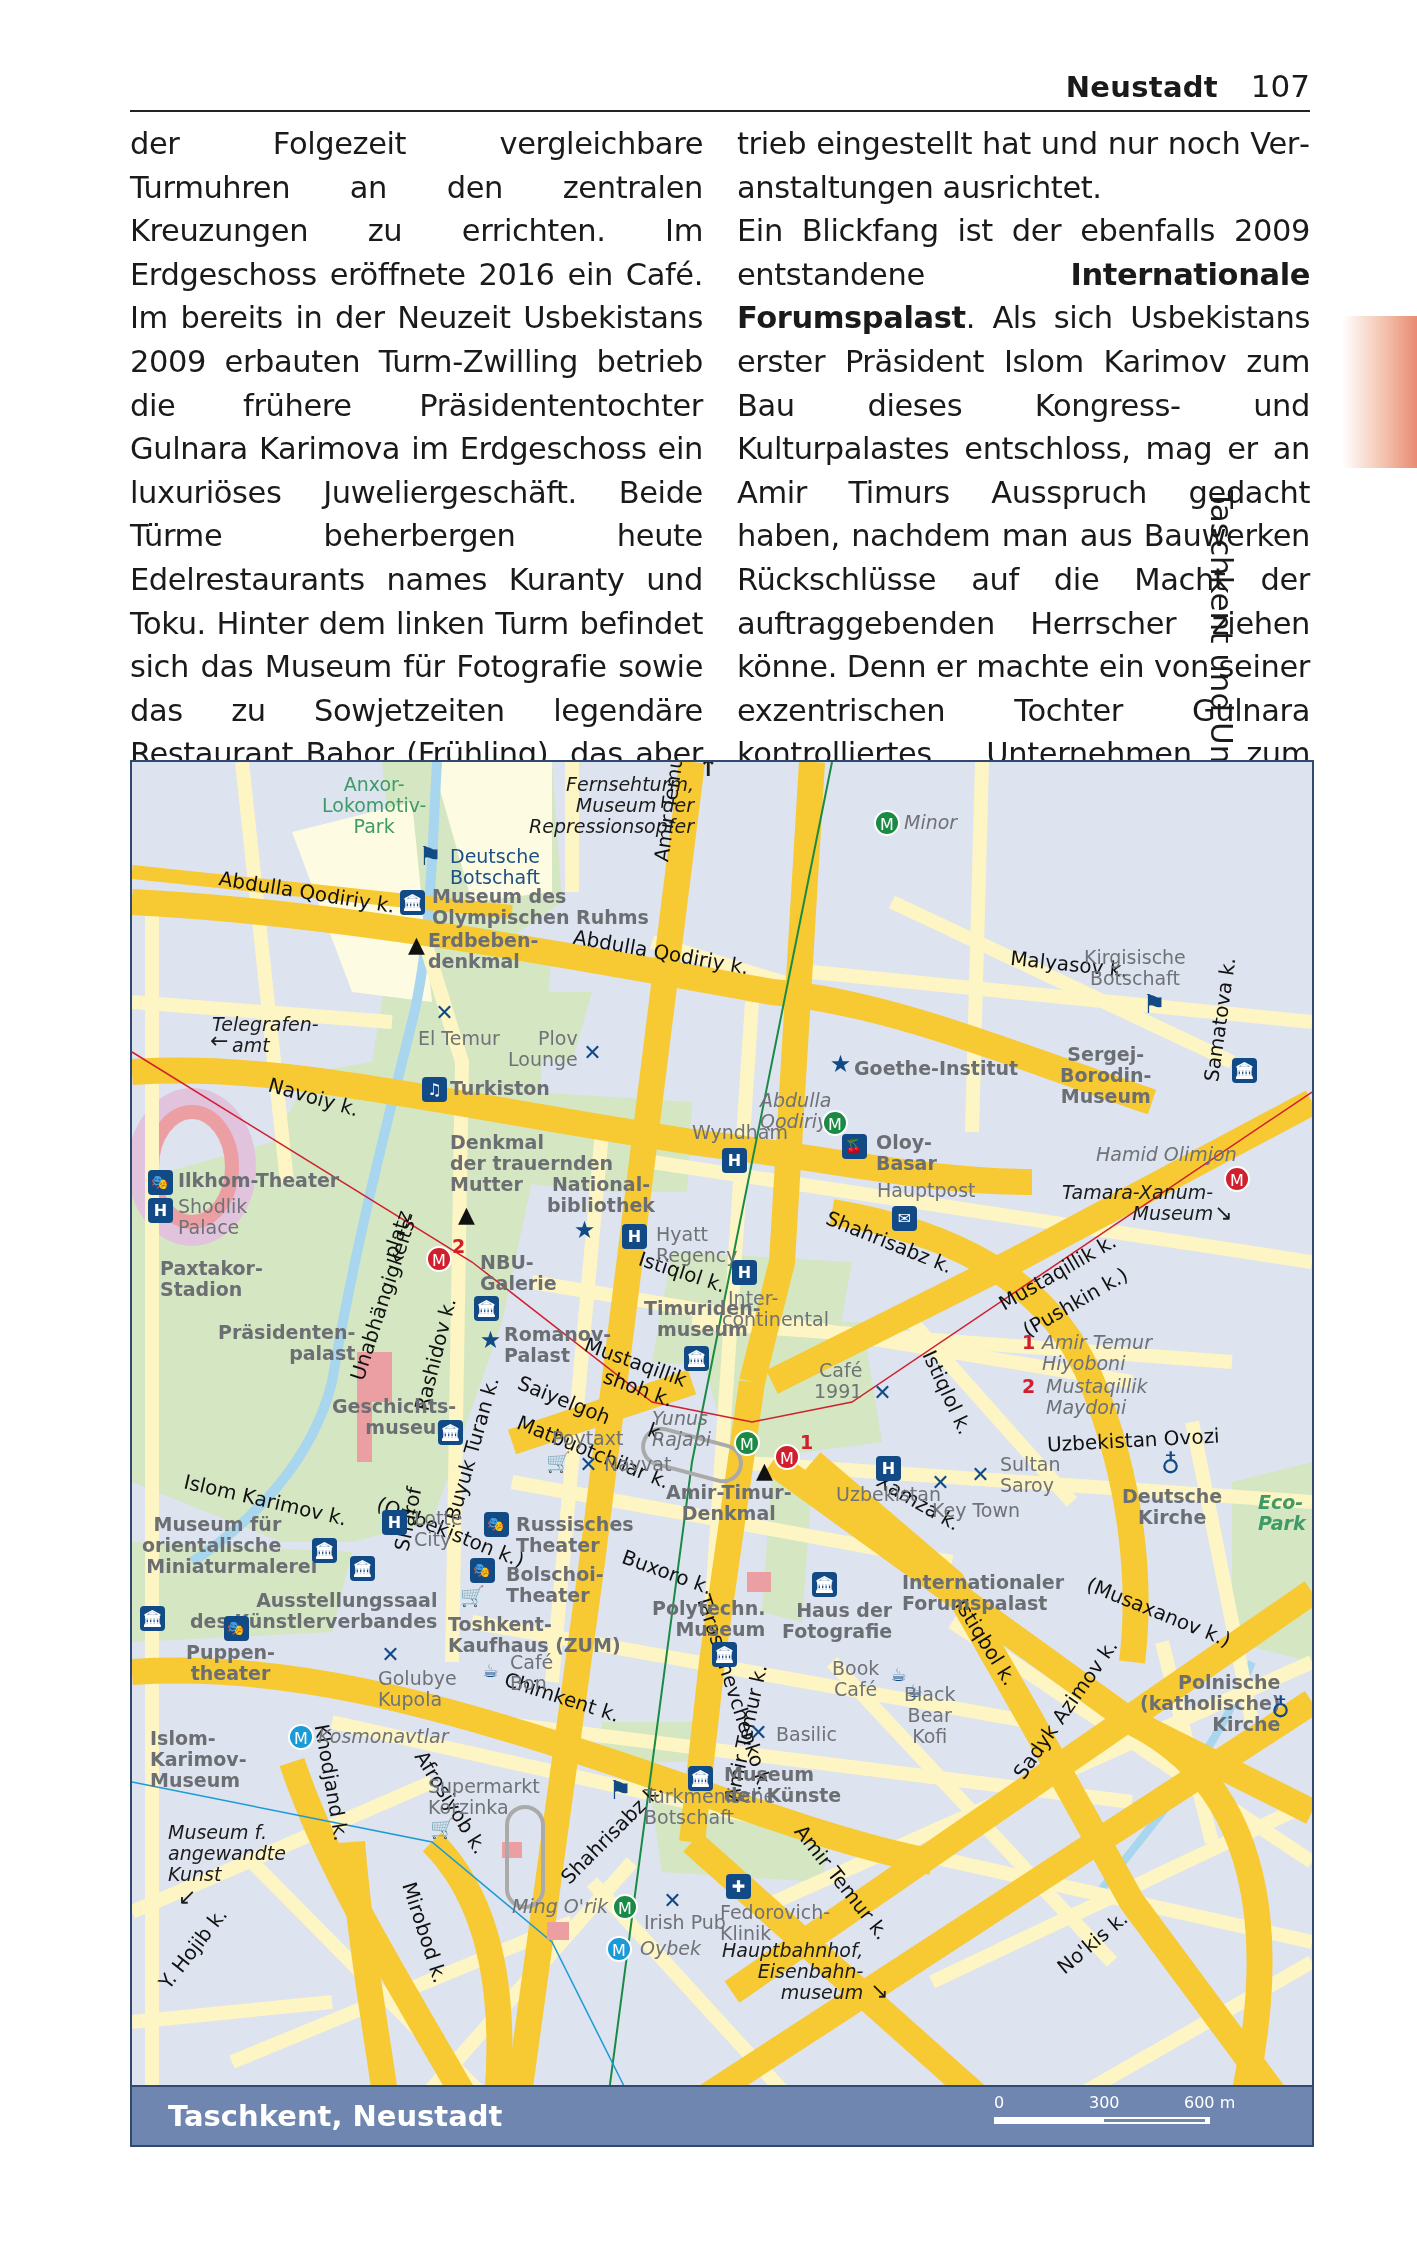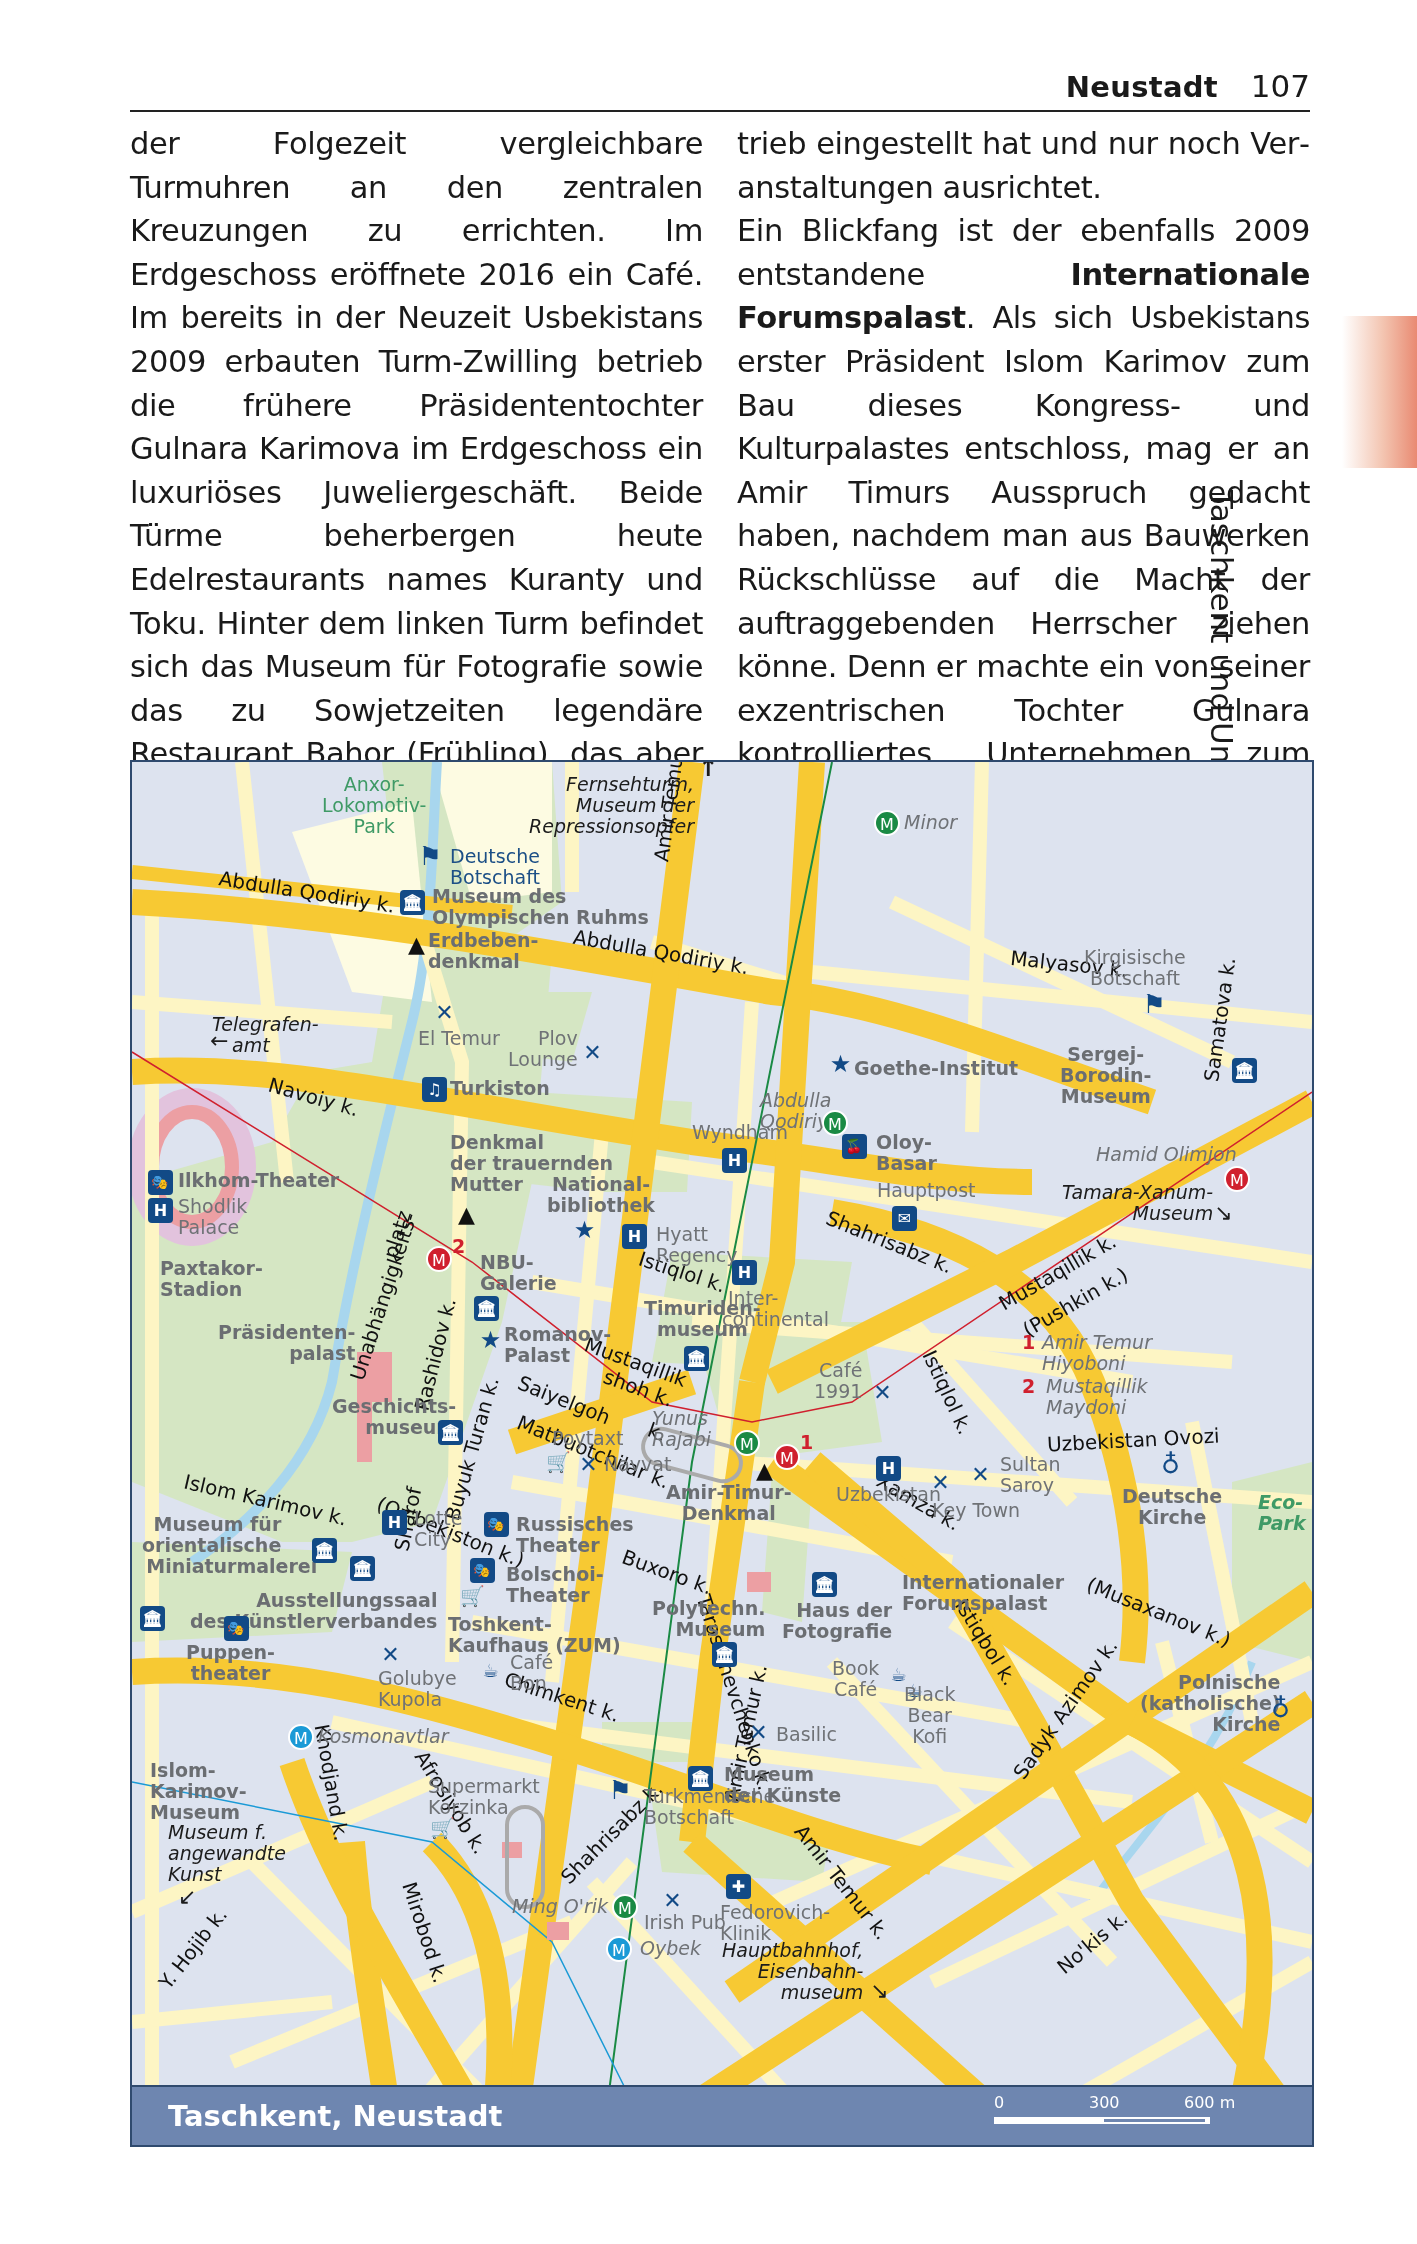--- a/index.html
+++ b/index.html
@@ -520,21 +520,21 @@
       <div>Kofi</div>
     </div>
 
   <div class="lbl b" style="left:1008px;top:910px;text-align:right;">
       <div>Polnische</div>
       <div>(katholische)</div>
       <div>Kirche</div>
     </div>
   <div class="ico plain" style="left:1136px;top:934px;font-size:26px;">♁</div>
 
-  <div class="lbl b" style="left:18px;top:998px;">
+  <div class="lbl b" style="left:18px;top:966px;">
       <div>Islom-</div>
       <div>Karimov-</div>
       <div>Museum</div>
     </div>
 
   <div class="metro c" style="left:156px;top:962px;">M</div>
   <div class="lbl it" style="left:186px;top:964px;">Kosmonavtlar</div>
 
   <div class="ico plain" style="left:614px;top:958px;font-size:22px;">✕</div>
   <div class="lbl" style="left:644px;top:962px;">Basilic</div>

